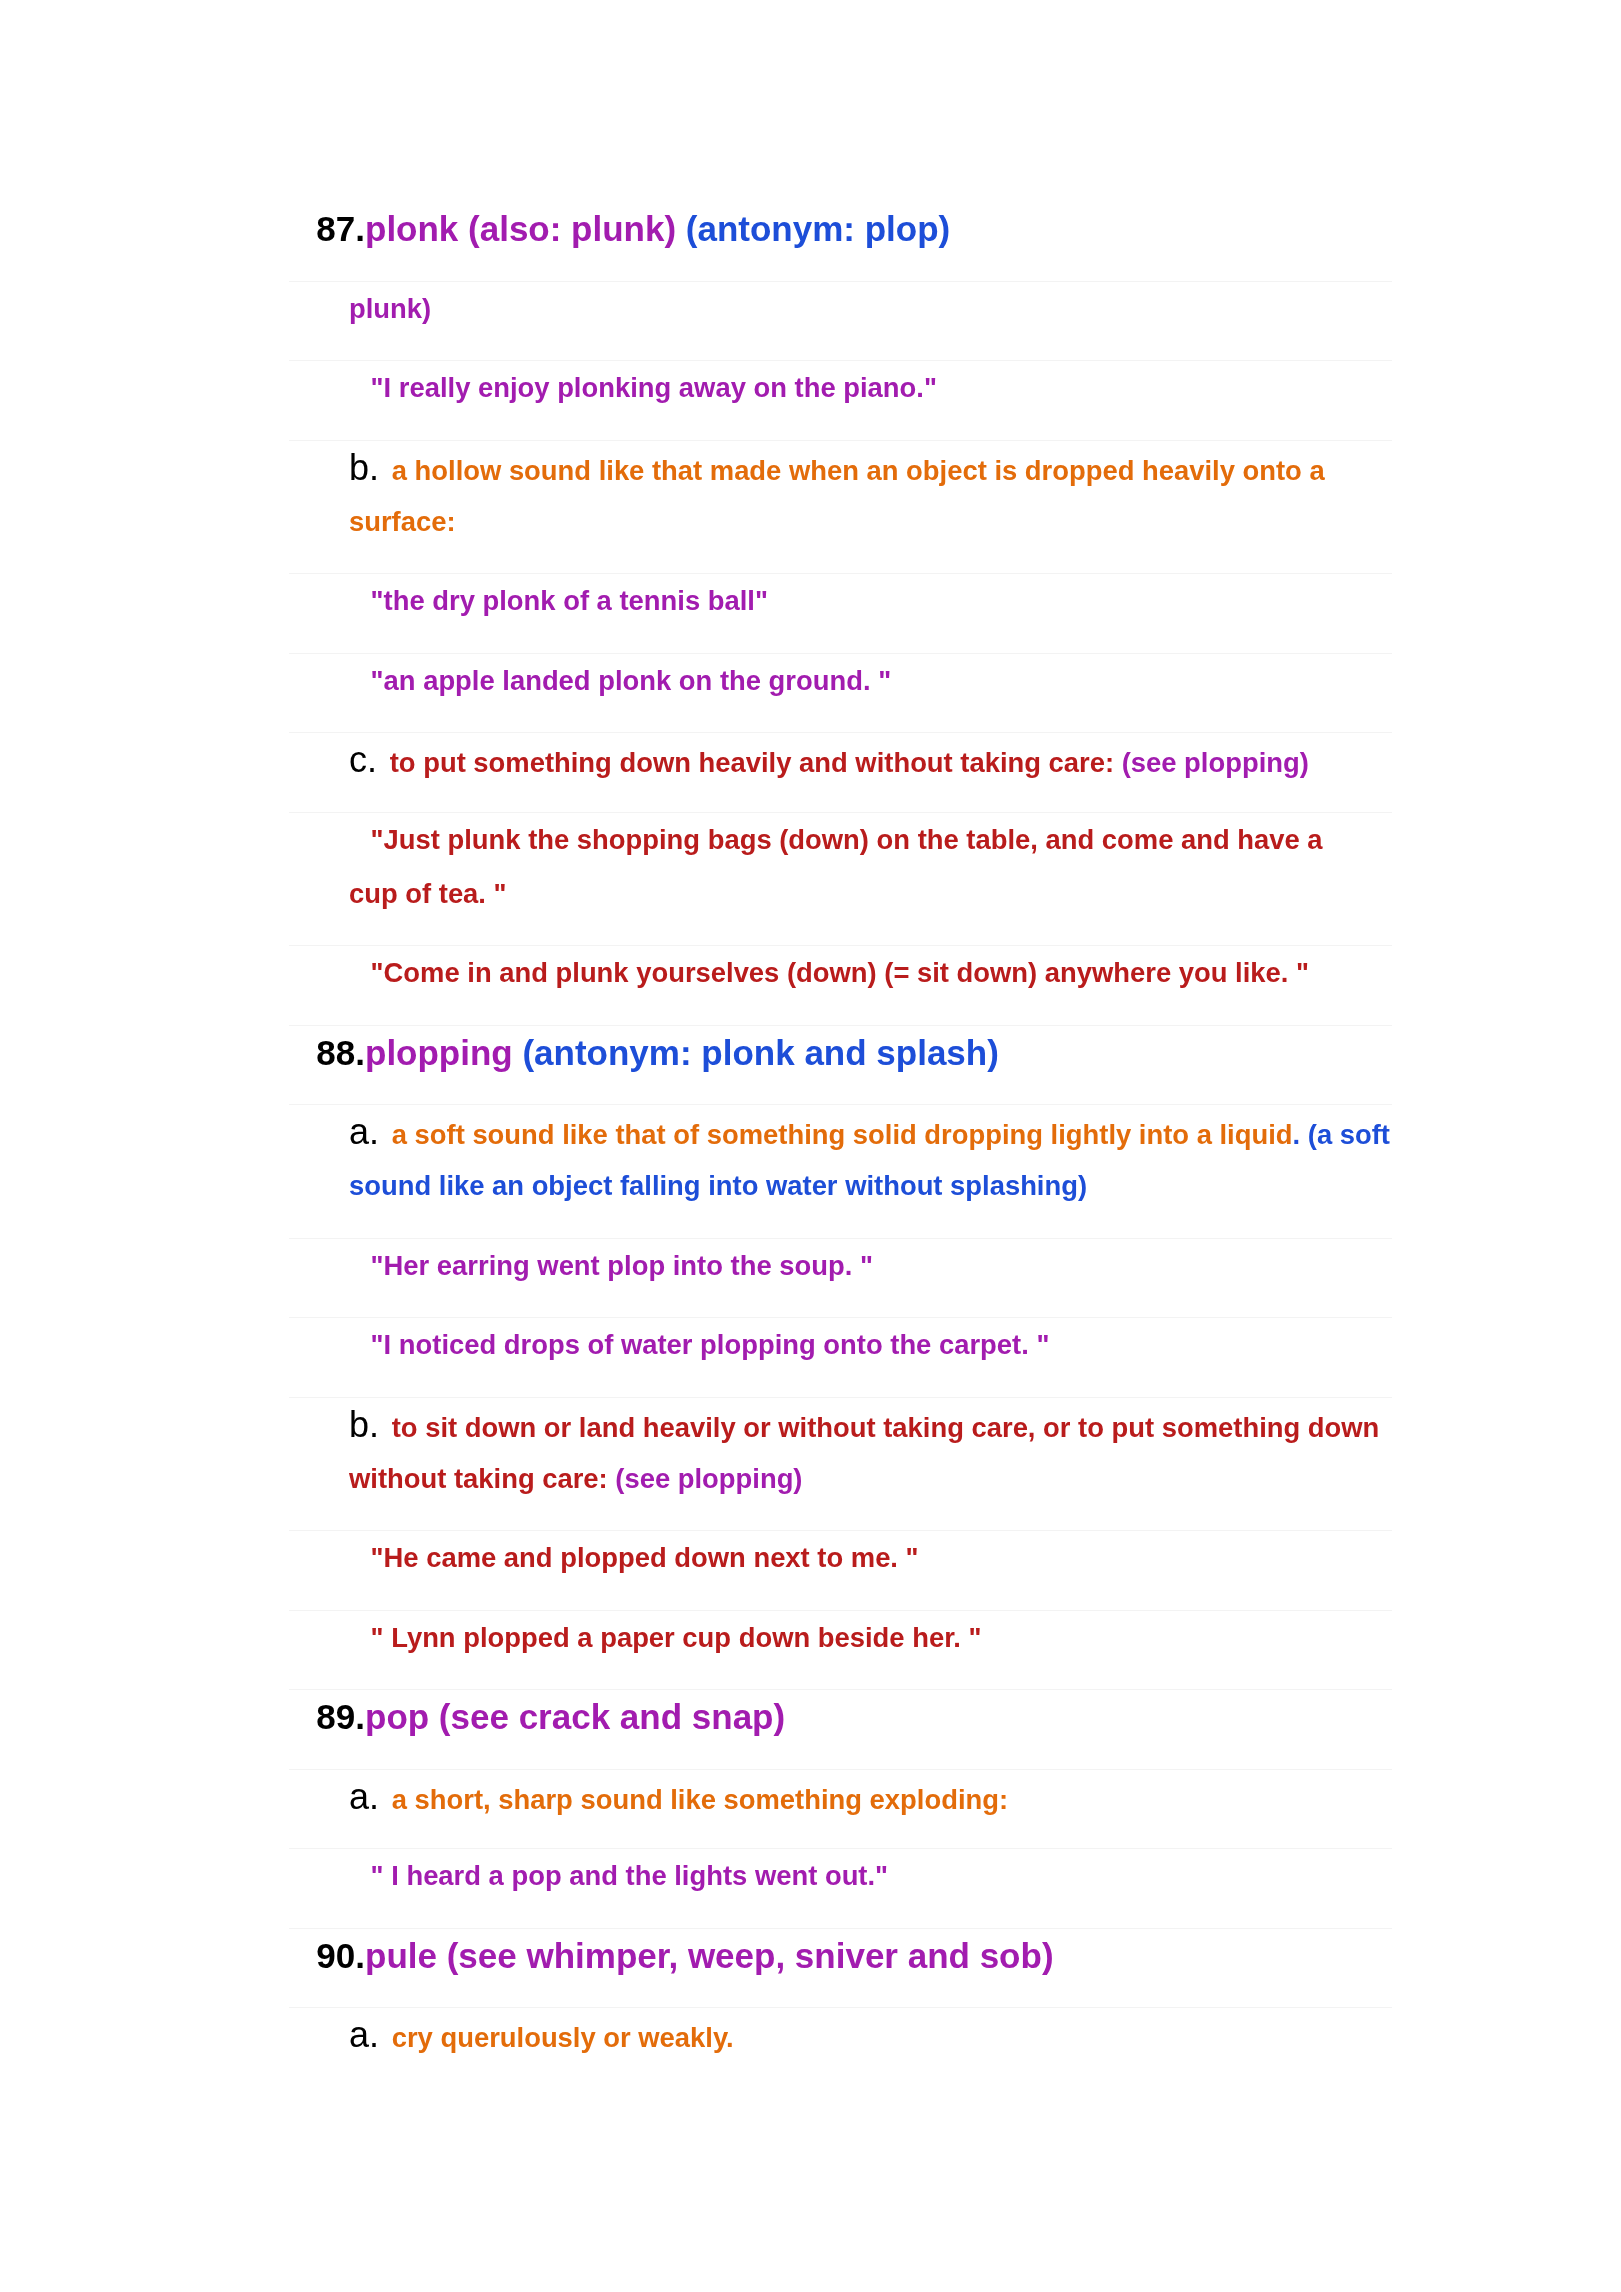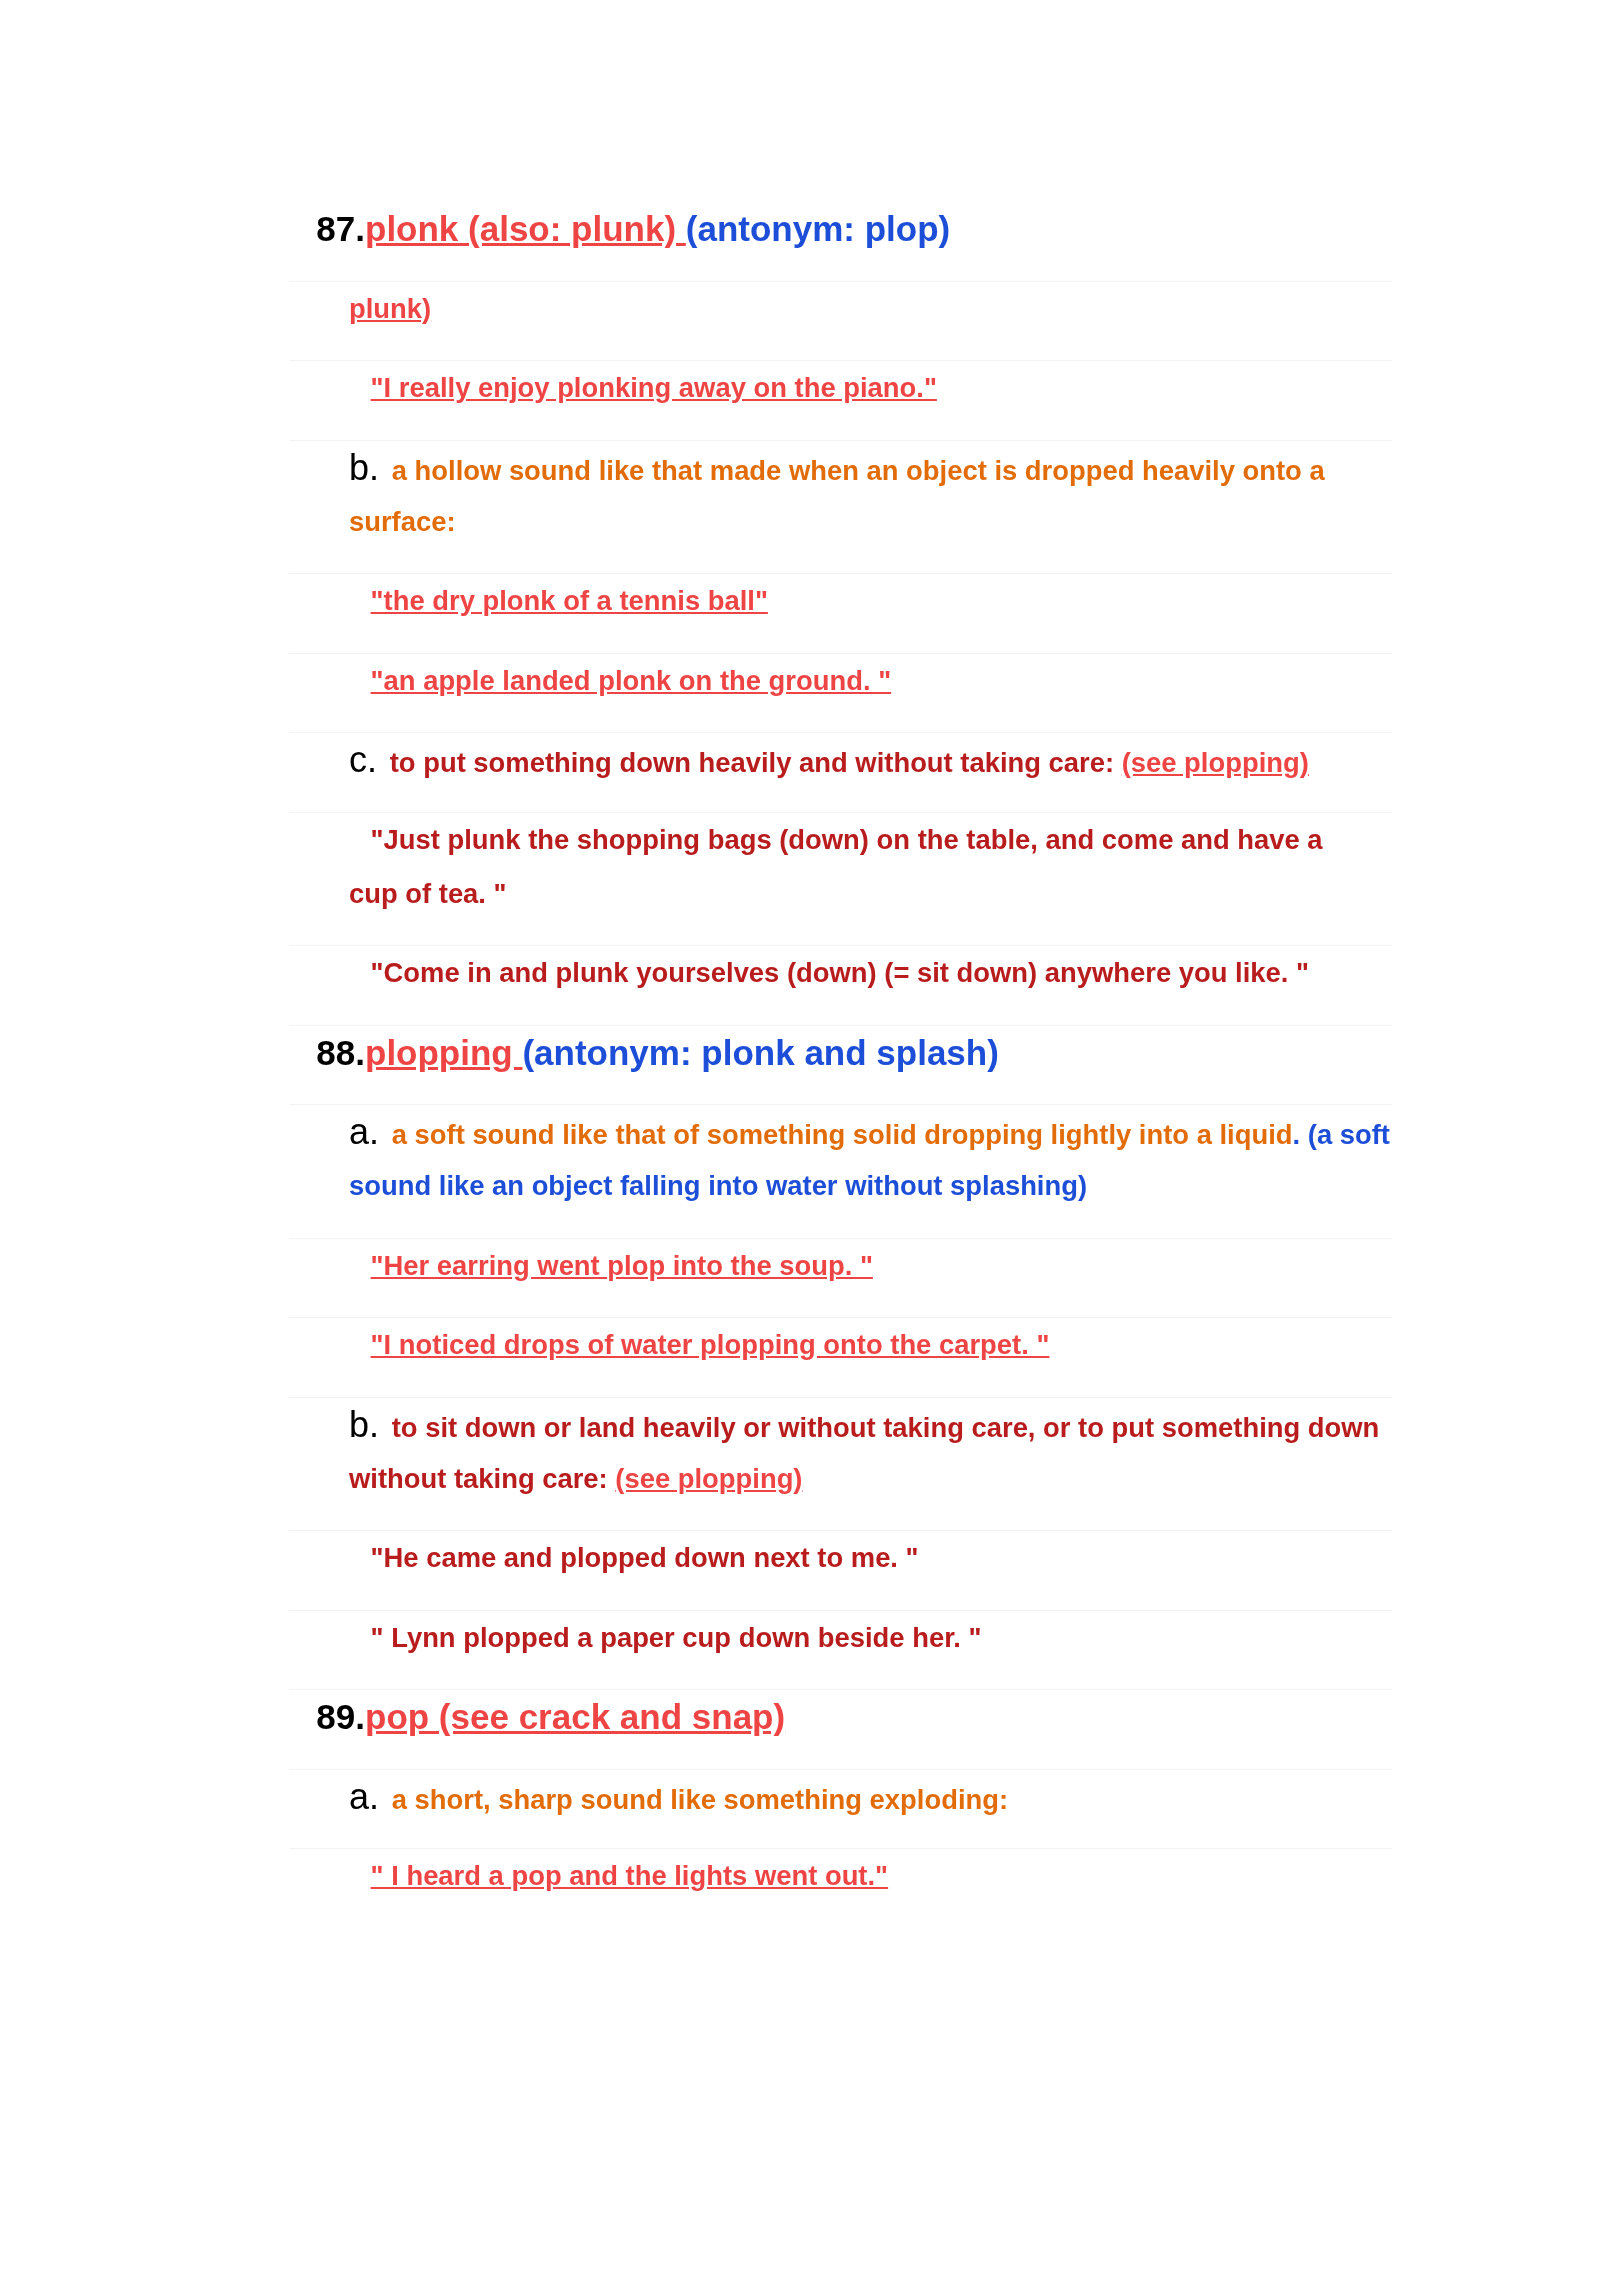--- a/index.html
+++ b/index.html
@@ -35,21 +35,21 @@
     text-align:right;
   }
   .def, .example { padding-left:60px; }
   .example .line:first-child { padding-left:21.6px; }
   .marker {
     font-weight:400;
     font-size:36px;
     padding-right:12.7px;
     color:#000000;
   }
-  .c-k { color:#ef4444;text-decoration:underline; }
+  .c-k { color:#a21caf; }
   .c-r { color:#1d4ed8; }
   .c-o { color:#e36c0a; }
   .c-b { color:#b91c1c; }
 </style>
 </head>
 <body>
 
 <div class="content" id="content">
     <div class="entry">
       <div class="para heading">
@@ -111,14 +111,22 @@
       <div class="para heading">
         <div class="line"><span class="num">89.</span><span class="c-k">pop (see crack and snap)</span></div>
       </div>
       <div class="para def">
         <div class="line"><span class="marker">a.</span><span class="c-o">a short, sharp sound like something exploding:</span></div>
       </div>
       <div class="para example">
         <div class="line"><span class="c-k">" I heard a pop and the lights went out."</span></div>
       </div>
     </div>
+    <div class="entry">
+      <div class="para heading">
+        <div class="line"><span class="num">90.</span><span class="c-k">pule (see whimper, weep, sniver and sob)</span></div>
+      </div>
+      <div class="para def">
+        <div class="line"><span class="marker">a.</span><span class="c-o">cry querulously or weakly.</span></div>
+      </div>
+    </div>
   </div>
 
 
 </body></html>

